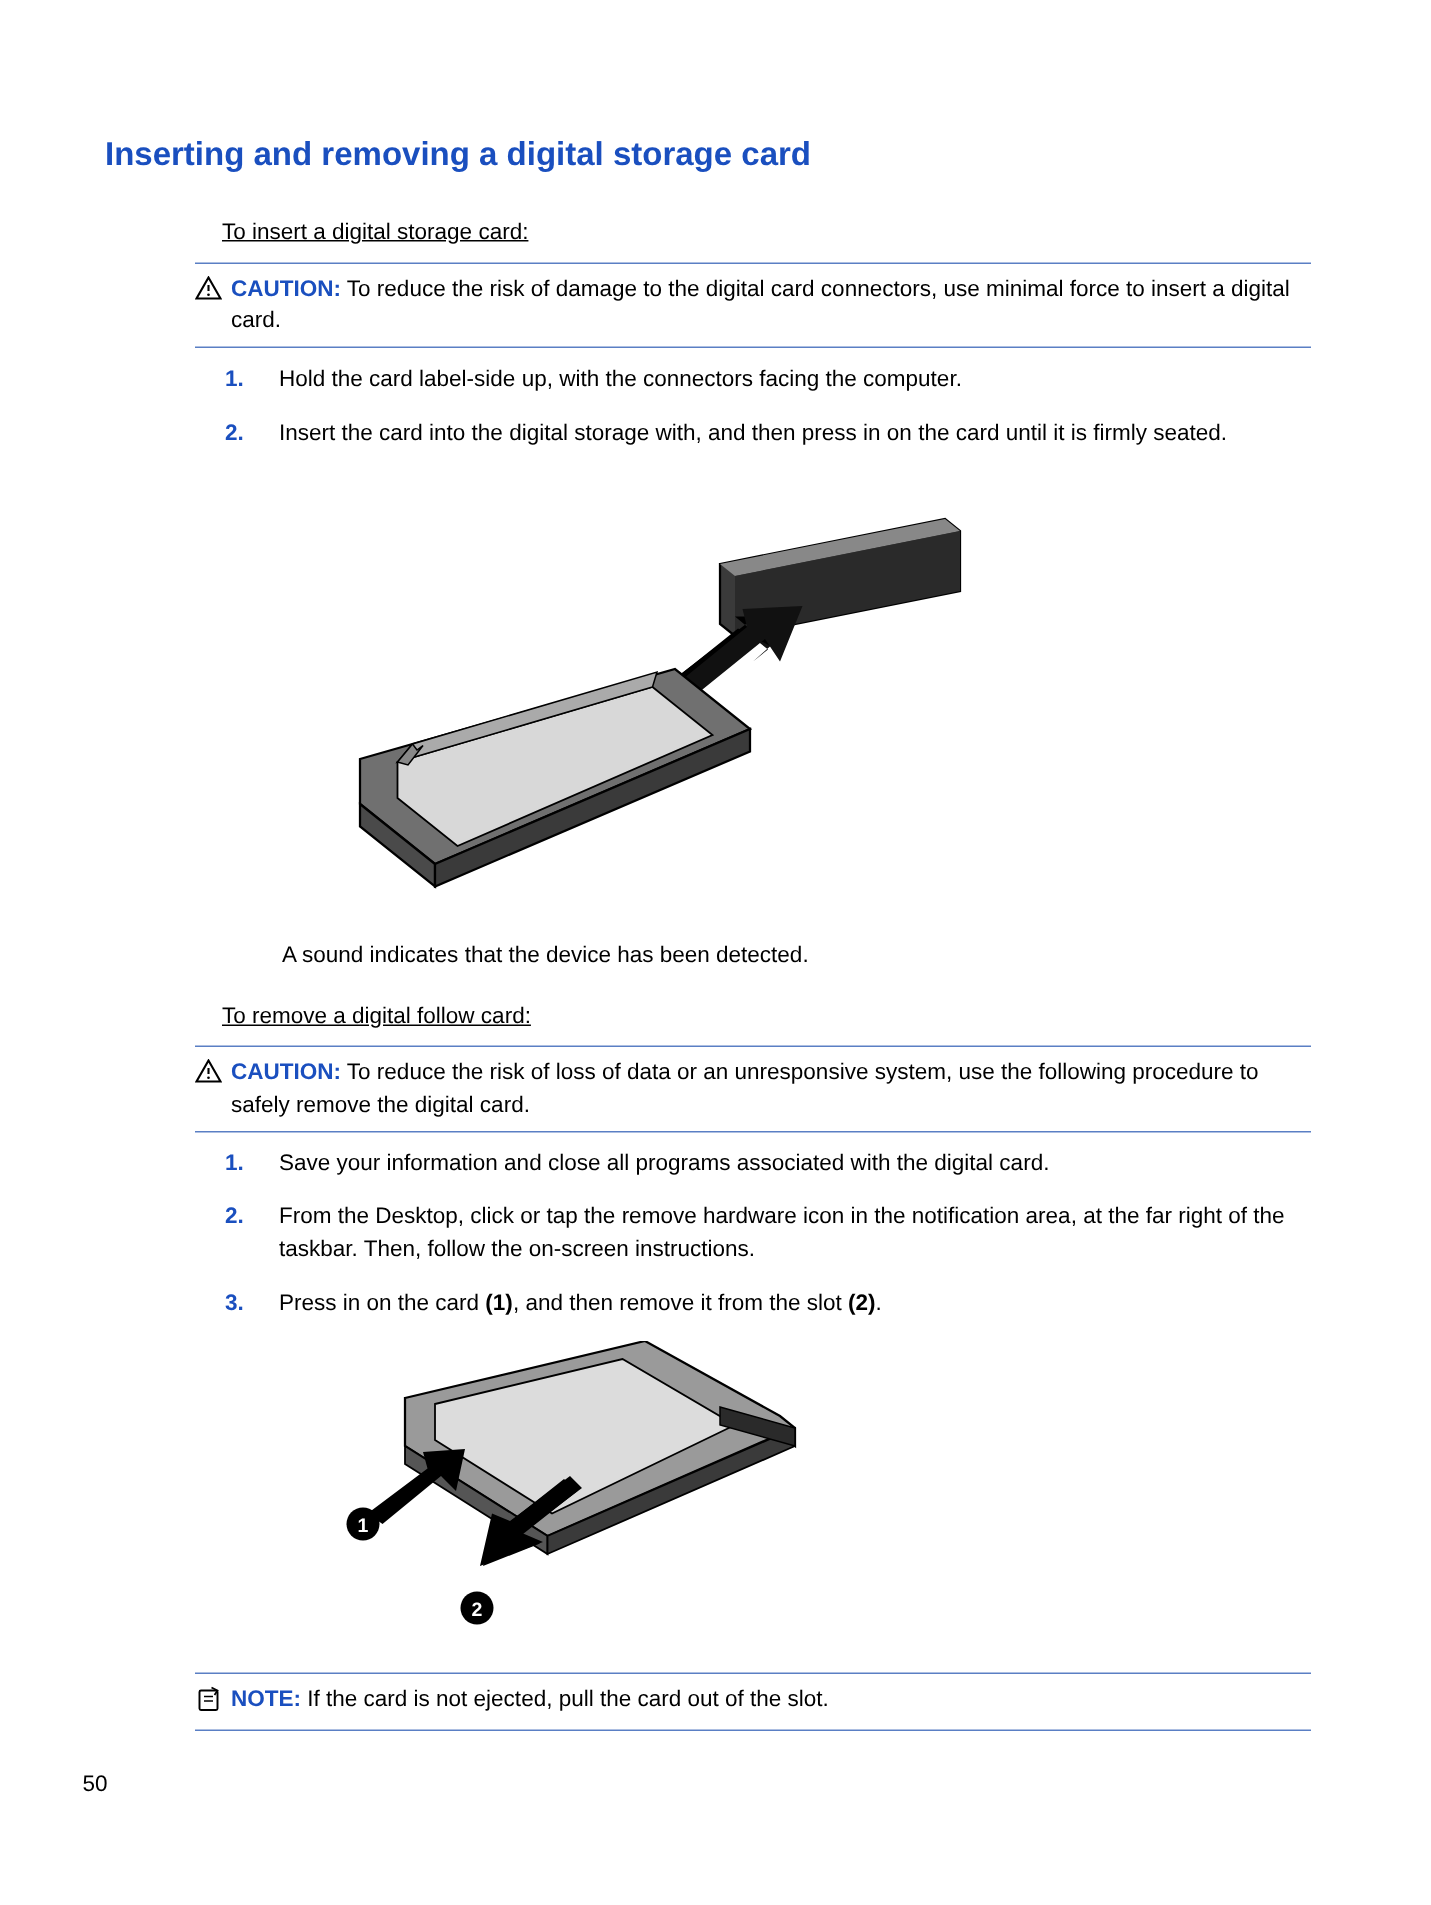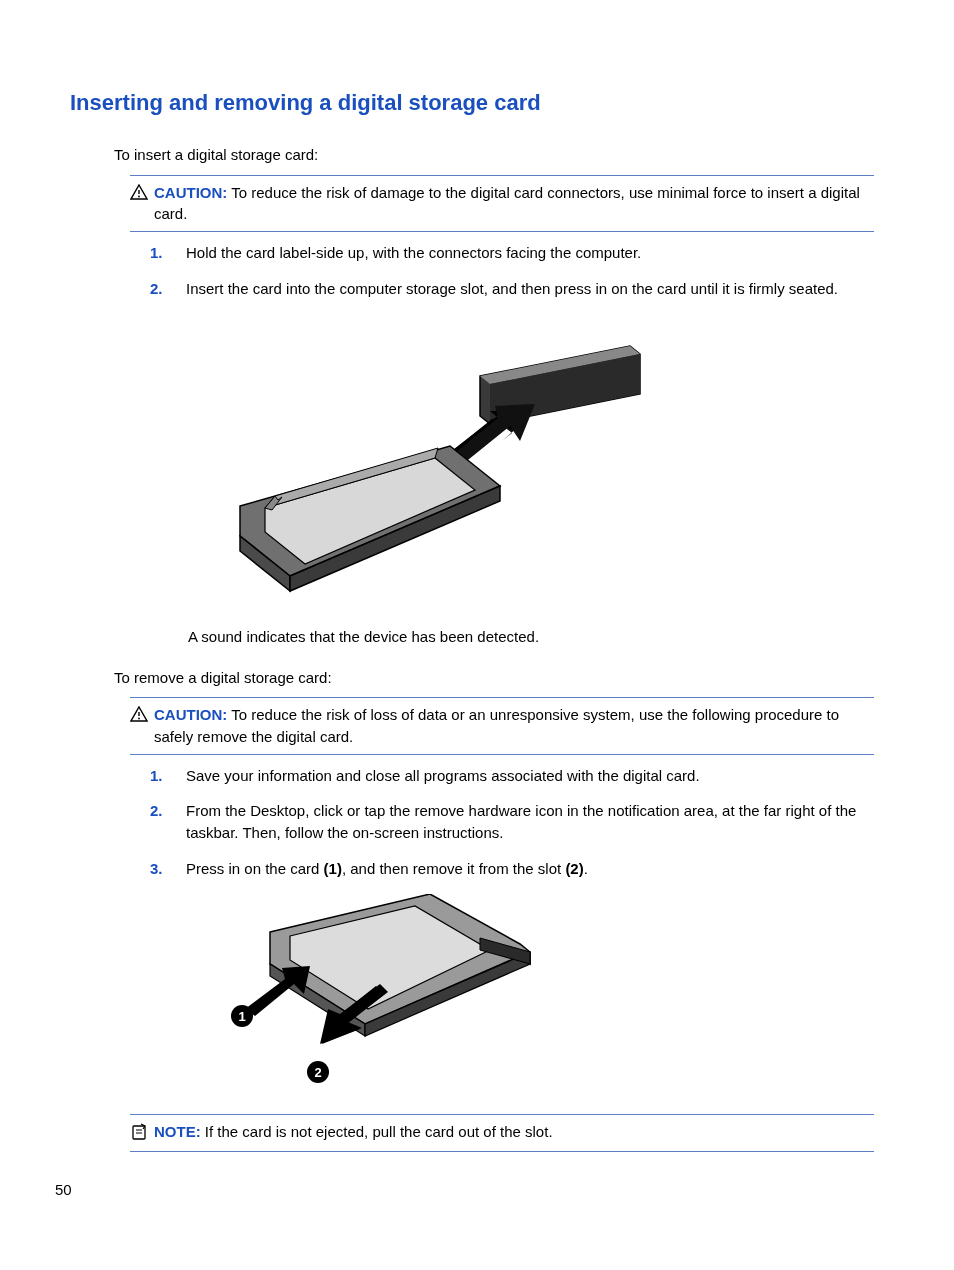--- a/index.html
+++ b/index.html
@@ -15,21 +15,22 @@
   .h1 {
     color: #1a4fbf;
     font-size: 22px;
     font-weight: bold;
     margin-bottom: 28px;
     margin-left: -10px;
   }
   .body-text {
     font-size: 15px;
     line-height: 1.5;
-    margin-left: 34px;
+    margin-left: 68px;
+    text-decoration: underline;
   }
   .p-intro { margin-bottom: 8px; }
   .callout {
     border-top: 1px solid #5a7fc4;
     border-bottom: 1px solid #5a7fc4;
     padding: 6px 0 6px 0;
     margin: 4px 0 10px 50px;
     display: flex;
     align-items: flex-start;
     gap: 6px;
@@ -108,21 +109,21 @@
   </div>
 </div>
 
 <ol class="ol">
   <li>
     <span class="num">1.</span>
     <span class="txt">Hold the card label-side up, with the connectors facing the computer.</span>
   </li>
   <li>
     <span class="num">2.</span>
-    <span class="txt">Insert the card into the computer storage slot, and then press in on the card until it is firmly seated.</span>
+    <span class="txt">Insert the card into the digital storage with, and then press in on the card until it is firmly seated.</span>
   </li>
 </ol>
 
 <div class="figure">
   <svg width="460" height="280" viewBox="0 0 460 280">
 
     <g transform="translate(290,20)">
       <path d="M0 30 L150 0 L160 8 L160 48 L10 78 L0 70 Z" fill="#3a3a3a" stroke="#000" stroke-width="1.5"></path>
       <path d="M0 30 L150 0 L160 8 L10 38 Z" fill="#888"></path>
       <path d="M10 38 L160 8 L160 48 L10 78 Z" fill="#2a2a2a"></path>
@@ -145,21 +146,21 @@
       <path d="M65 92 L235 42 L275 74 L105 148 L65 116 Z" fill="#d8d8d8" stroke="#000" stroke-width="1.2"></path>
       <path d="M65 92 L235 42 L238 32 L75 80 Z" fill="#aaa" stroke="#000" stroke-width="1"></path>
 
       <path d="M65 92 L75 80 L78 84 L82 81 L72 94 Z" fill="#888" stroke="#000" stroke-width="1"></path>
     </g>
   </svg>
 </div>
 
 <p class="sub-text">A sound indicates that the device has been detected.</p>
 
-<p class="body-text p-intro">To remove a digital storage card:</p>
+<p class="body-text p-intro">To remove a digital follow card:</p>
 
 <div class="callout">
   <span class="icon">
     <svg width="18" height="16" viewBox="0 0 18 16">
       <path d="M9 1 L17 15 L1 15 Z" fill="none" stroke="#000" stroke-width="1.4"></path>
       <line x1="9" y1="6" x2="9" y2="10" stroke="#000" stroke-width="1.4"></line>
       <circle cx="9" cy="12.5" r="0.9" fill="#000"></circle>
     </svg>
   </span>
   <div class="content">

